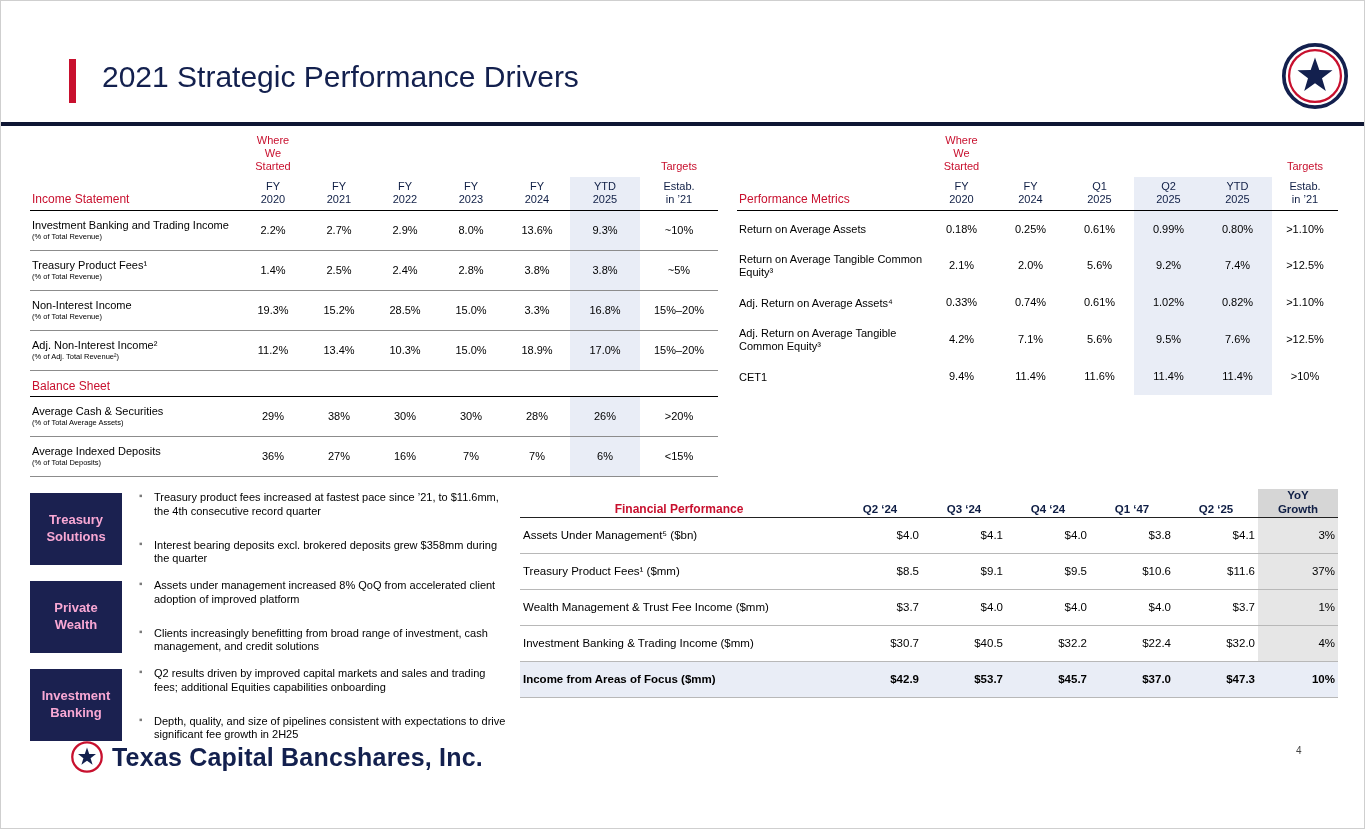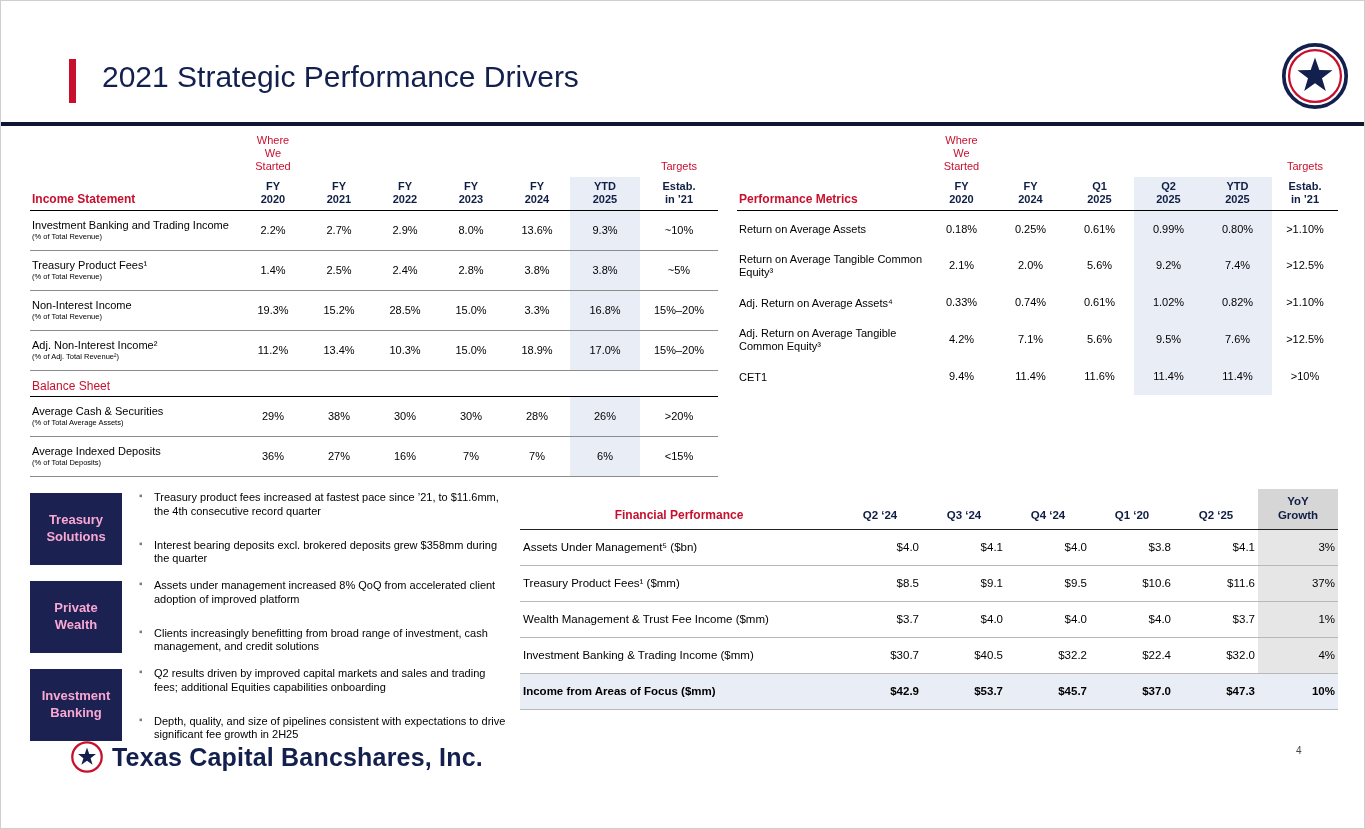--- a/index.html
+++ b/index.html
@@ -15,30 +15,30 @@
   .tbl{position:absolute;border-collapse:collapse;table-layout:fixed;font-size:11px}
   .tleft{left:30px;top:131px;width:688px}
   .tright{left:737px;top:131px;width:601px}
   .tbl th,.tbl td{padding:3px 2px;text-align:center;vertical-align:middle;font-weight:400;line-height:1.2}
   .pre{white-space:pre-line}
   .vb{vertical-align:bottom !important}
   .red{color:#C8102E;font-weight:700}
   .sec{color:#C8102E !important;font-weight:700;font-size:12px;text-align:right}
   .hl{background:#E9EDF6}
   .b{font-weight:700}
-  .colhead th{color:#0F1E45;font-weight:700;vertical-align:bottom;border-bottom:1.5px solid #000;padding-bottom:4px}
+  .colhead th{color:#0F1E45;font-weight:400;vertical-align:bottom;border-bottom:1.5px solid #000;padding-bottom:4px}
   .tbl td.lbl,.tbl th.lbl{text-align:left}
   .lbl .main{font-size:11px;line-height:1.15}
   .lbl .sub{font-size:7.5px;line-height:1.35}
   .tleft tbody tr.drow td{border-bottom:1px solid #8c8c8c;height:40px}
   .secrow td{padding-top:8px;border-bottom:1.5px solid #000;text-align:left}
   .tright tbody tr.drow td{height:37px}
 
   .ftable{position:absolute;left:520px;top:489px;width:818px;border-collapse:collapse;table-layout:fixed;font-size:11.5px}
-  .ftable th{color:#0F1E45;font-weight:700;padding:6px 3px;vertical-align:bottom;border-bottom:1.5px solid #222;text-align:center;line-height:1.2}
+  .ftable th{color:#0F1E45;font-weight:700;padding:0 3px;vertical-align:bottom;border-bottom:1.5px solid #222;text-align:center;line-height:1.2}
   .ftable td{padding:0 3px;height:36px;text-align:right;border-bottom:1px solid #b8b8b8;vertical-align:middle}
   .ftable td.lbl{text-align:left}
   .yoyh{background:#D6D6D6}
   .ftable tr.total td{background:#E9EDF6;font-weight:700}
   .ftable td.yoy{background:#E6E6E6}
 
   .focus{position:absolute;left:30px;top:491px;width:478px}
   .focus-row{display:flex;gap:15px;margin-bottom:13px}
   .navy-box{flex:0 0 92px;height:72px;background:#1B2150;color:#f9a8d4;display:flex;align-items:center;justify-content:center;text-align:center;font-weight:700;font-size:13px;line-height:1.3;align-self:center}
   .bullets{flex:1;display:flex;flex-direction:column;justify-content:flex-end;gap:20px}
@@ -310,21 +310,21 @@
     <col style="width:318px">
       <col span="5" style="width:84px">
       <col style="width:80px">
   </colgroup>
   <thead>
     <tr>
       <th class="sec vb lbl">Financial Performance</th>
       <th class="vb">Q2 ‘24</th>
       <th class="vb">Q3 ‘24</th>
       <th class="vb">Q4 ‘24</th>
-      <th class="vb">Q1 ‘20</th>
+      <th class="vb">Q1 ‘47</th>
       <th class="vb">Q2 ‘25</th>
       <th class="yoyh pre">YoY
 Growth</th>
     </tr>
   </thead>
   <tbody>
     <tr>
       <td class="lbl">Assets Under Management⁵ ($bn)</td>
       <td>$4.0</td>
       <td>$4.1</td>

